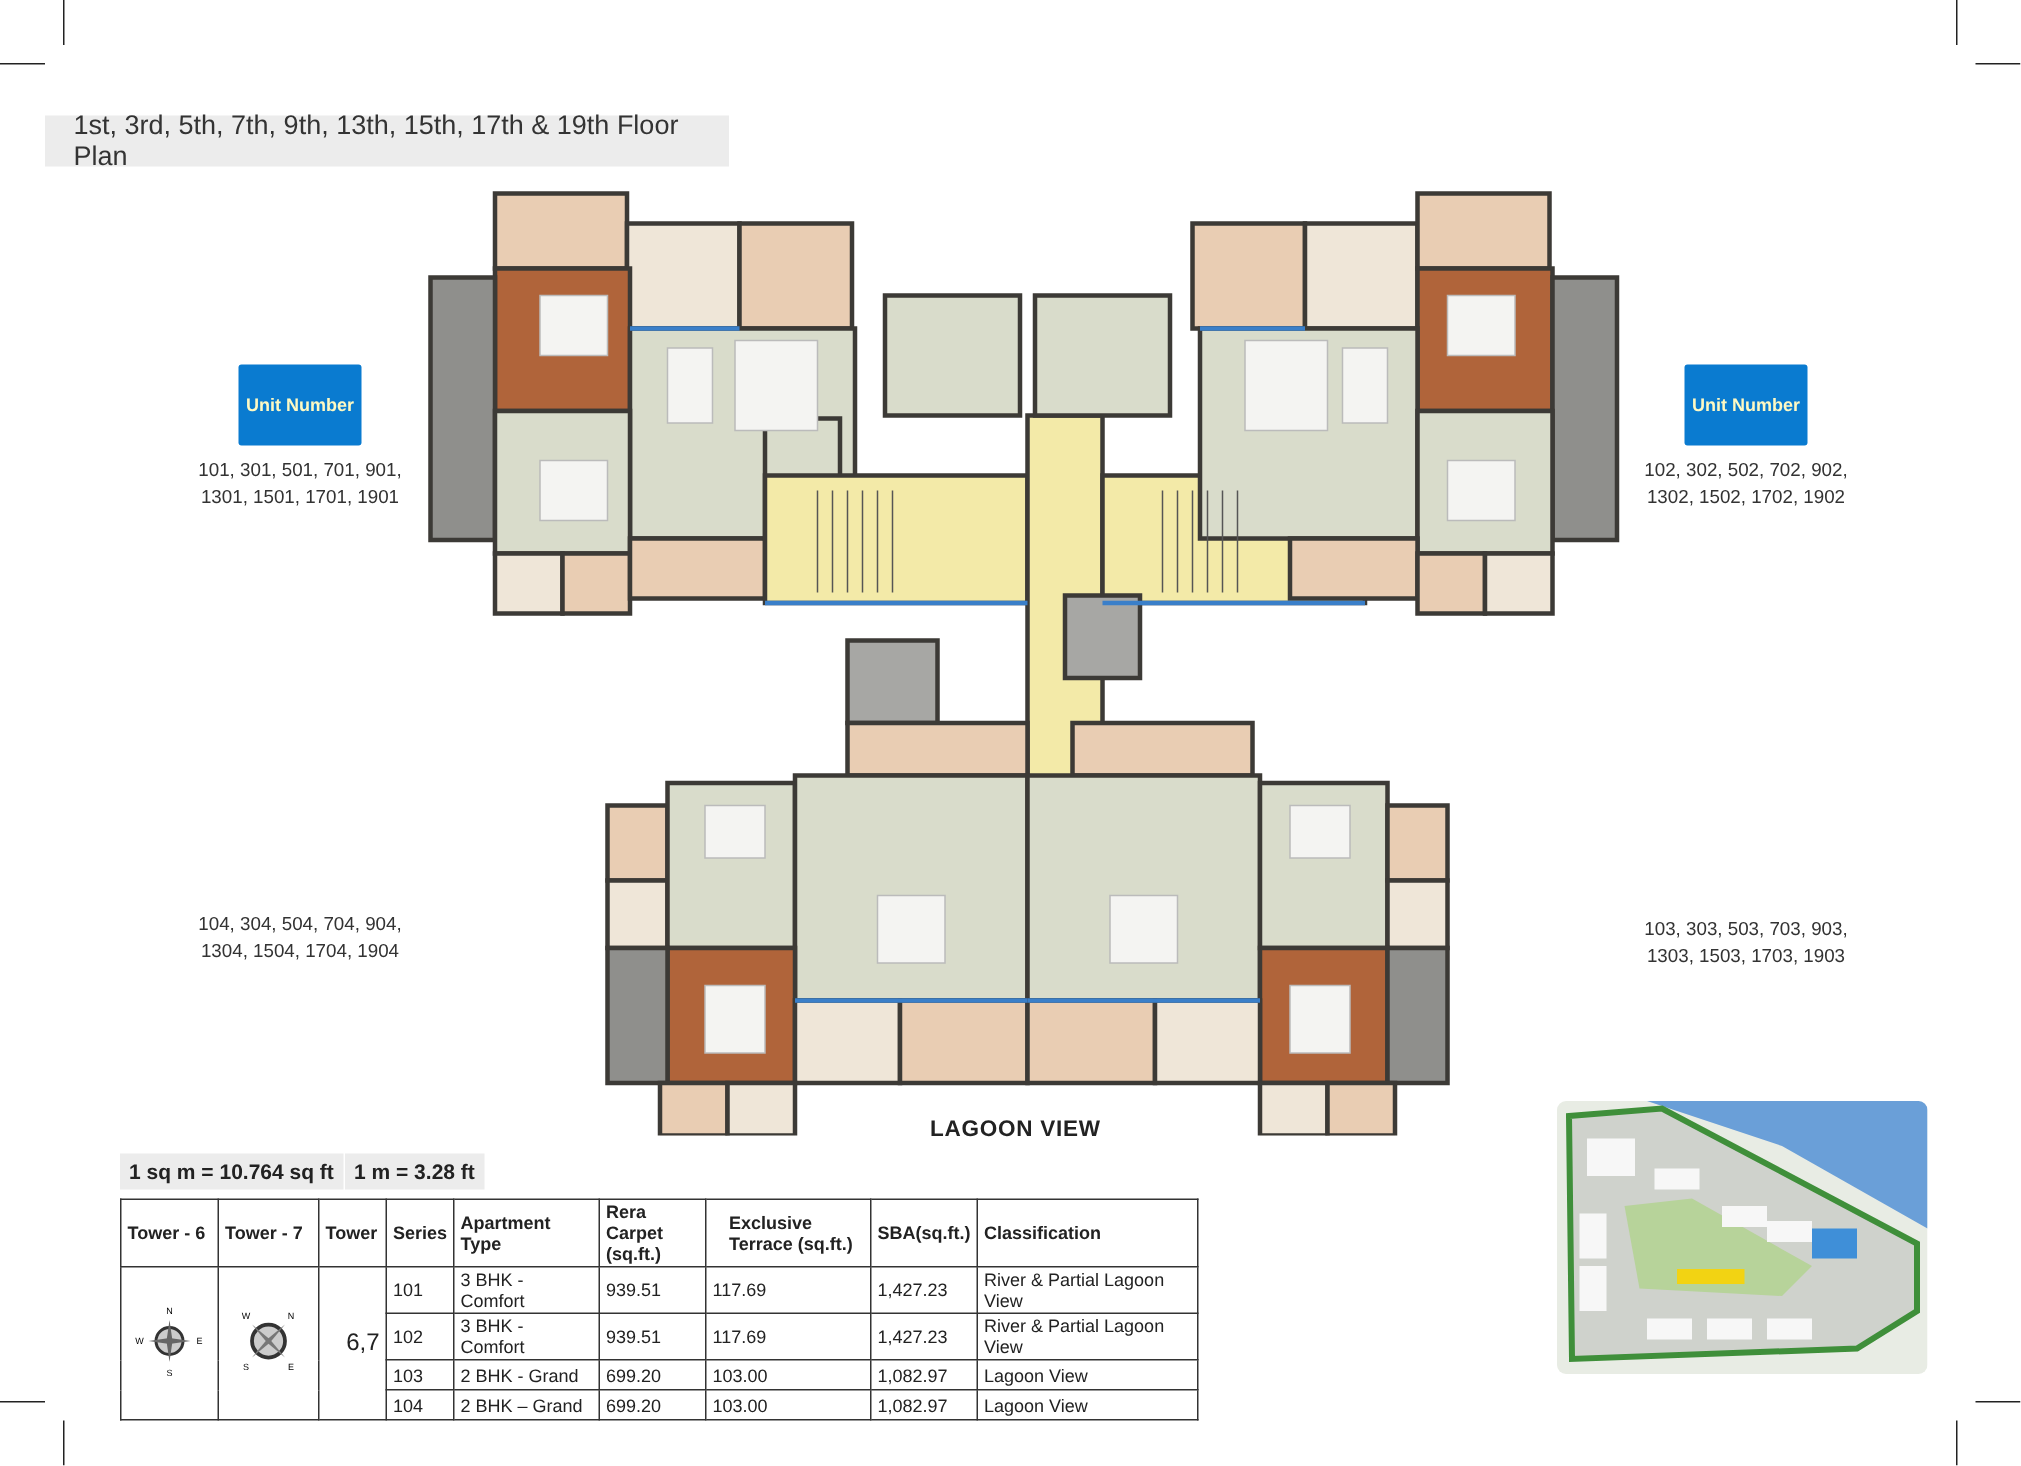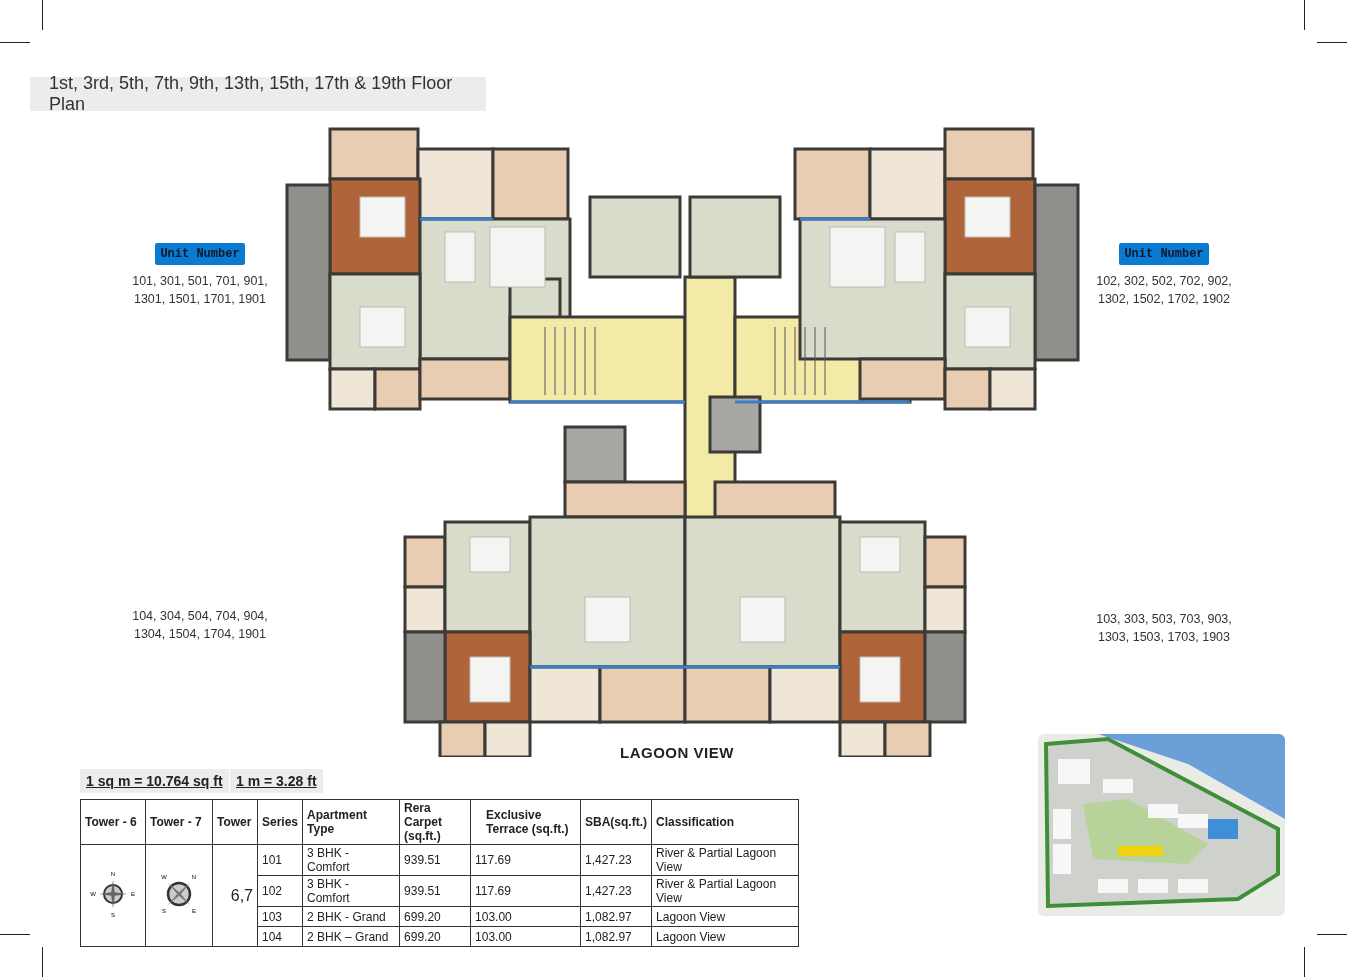--- a/index.html
+++ b/index.html
@@ -2,24 +2,24 @@
 <html><head>
 <meta charset="utf-8">
 <style>
   html,body{margin:0;padding:0;}
   body{width:1347px;height:977px;background:#ffffff;position:relative;overflow:hidden;font-family:"Liberation Sans","DejaVu Sans",sans-serif;color:#222;}
   .crop{position:absolute;background:#222;}
   .header{position:absolute;left:30px;top:77px;height:34px;display:flex;}
   .header .tower{background:#0a7bd0;color:#fff;font-weight:bold;font-size:21px;width:204px;display:flex;align-items:center;justify-content:flex-end;padding-right:10px;box-sizing:border-box;}
   .header .floors{background:#ececec;color:#333;font-size:18px;width:456px;display:flex;align-items:center;padding-left:19px;box-sizing:border-box;}
   .unit-block{position:absolute;width:140px;text-align:center;font-size:12.5px;line-height:18px;color:#333;}
-  .unit-badge{display:inline-block;background:#0a7bd0;color:#0f172a;font-size:12px;font-weight:bold;padding:2px 5px;border-radius:2px;margin-bottom:7px;font-family:Liberation Mono, monospace;}
+  .unit-badge{display:inline-block;background:#0a7bd0;color:#fef9c3;font-size:12px;font-weight:bold;padding:18px 5px;border-radius:2px;margin-bottom:7px;}
   .plan{position:absolute;left:285px;top:127px;width:800px;height:630px;}
   .lagoon{position:absolute;left:620px;top:744px;font-weight:bold;font-size:15px;letter-spacing:0.5px;color:#222;}
-  .conv{position:absolute;top:769px;background:#ececec;font-weight:bold;font-size:14px;padding:2px 6px;height:20px;line-height:20px;text-decoration:underline;}
+  .conv{position:absolute;top:769px;background:#ececec;font-weight:bold;font-size:14px;padding:2px 6px;height:20px;line-height:20px;}
   table.spec{position:absolute;left:80px;top:799px;border-collapse:collapse;font-size:12px;}
   table.spec th,table.spec td{border:1px solid #333;padding:1px 4px;text-align:left;}
   table.spec th{font-weight:bold;font-size:12px;height:30px;line-height:14px;}
   table.spec td{height:17px;}
   .minimap{position:absolute;left:1038px;top:734px;width:247px;height:182px;border-radius:6px;overflow:hidden;}
 </style>
 </head>
 <body>
 
 <div class="crop" style="left:42px;top:0;width:1px;height:30px;"></div>
@@ -40,21 +40,21 @@
   <div>101, 301, 501, 701, 901,</div>
   <div>1301, 1501, 1701, 1901</div>
 </div>
 <div class="unit-block" style="left:1094px;top:243px;">
   <div class="unit-badge">Unit Number</div>
   <div>102, 302, 502, 702, 902,</div>
   <div>1302, 1502, 1702, 1902</div>
 </div>
 <div class="unit-block" style="left:130px;top:607px;">
   <div>104, 304, 504, 704, 904,</div>
-  <div>1304, 1504, 1704, 1901</div>
+  <div>1304, 1504, 1704, 1904</div>
 </div>
 <div class="unit-block" style="left:1094px;top:610px;">
   <div>103, 303, 503, 703, 903,</div>
   <div>1303, 1503, 1703, 1903</div>
 </div>
 
 <svg class="plan" viewBox="0 0 800 630" xmlns="http://www.w3.org/2000/svg">
   <g stroke="#3c3a36" stroke-width="3">
 
     <rect x="45" y="2" width="88" height="50" fill="#e9cdb3"></rect>

